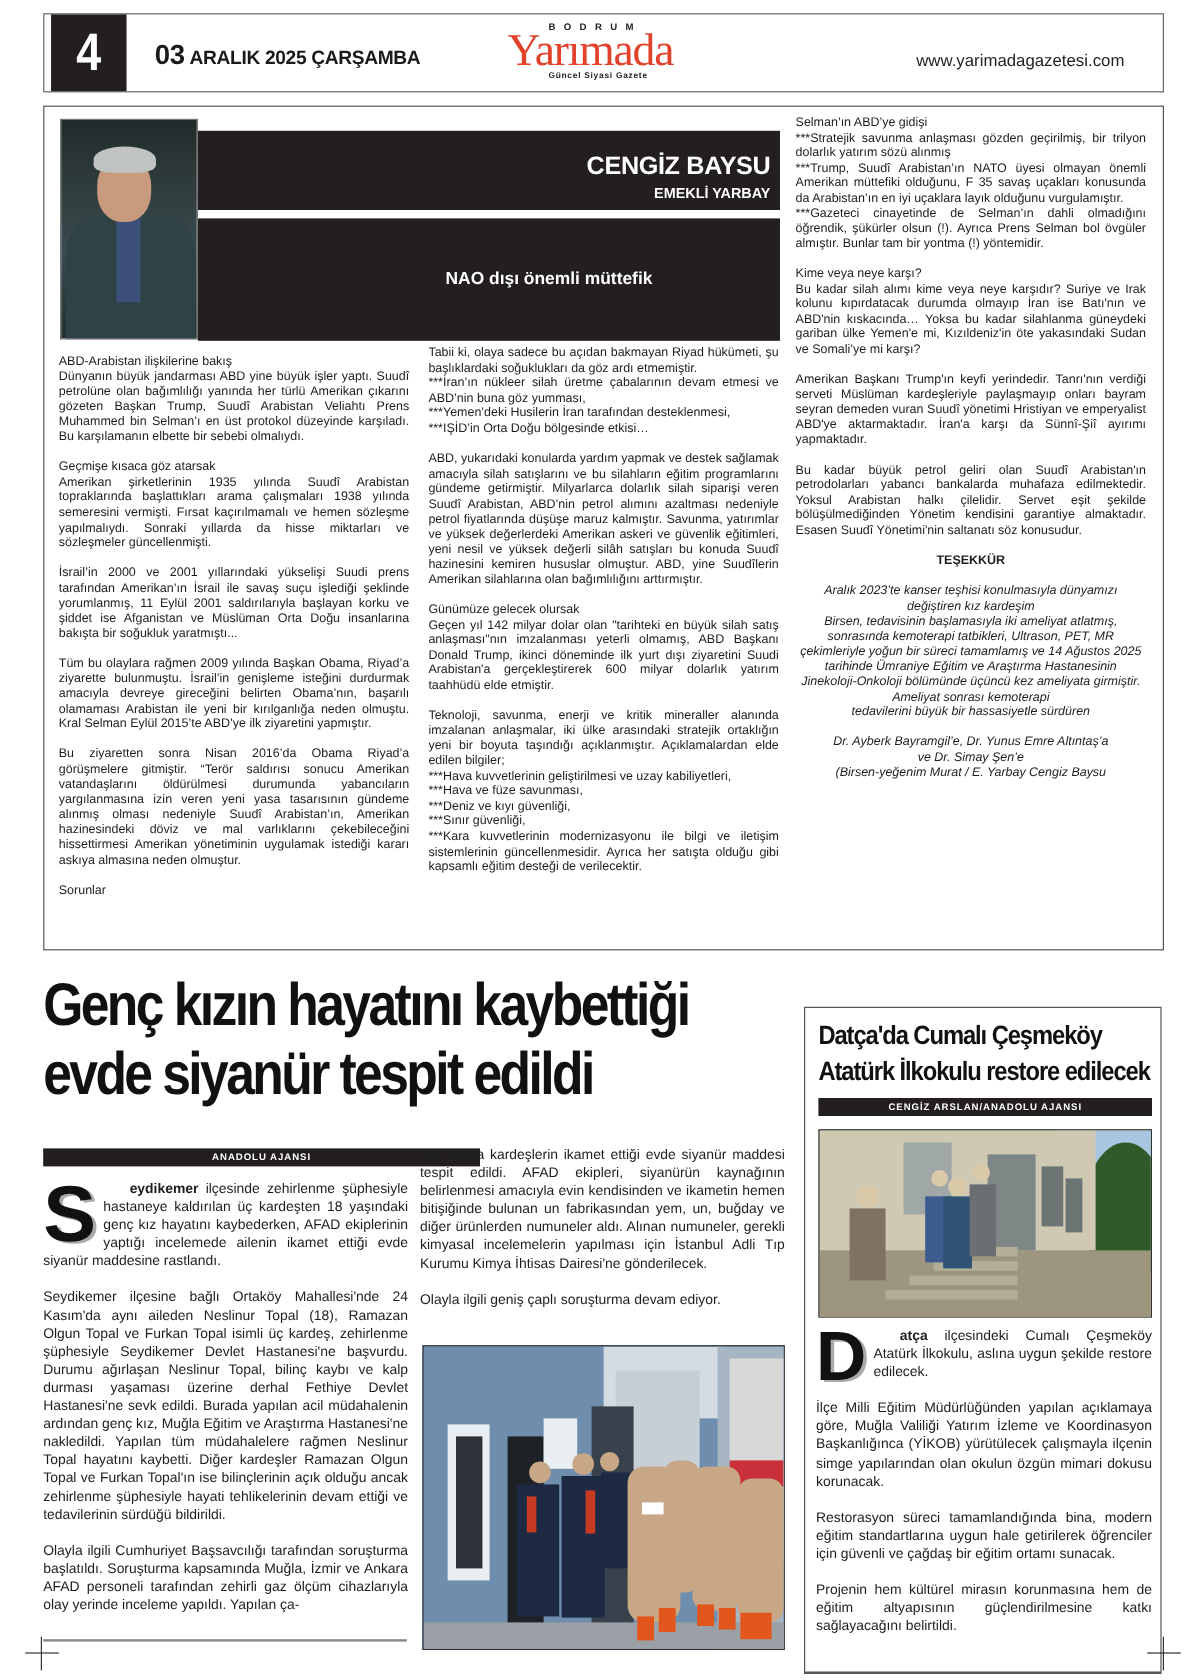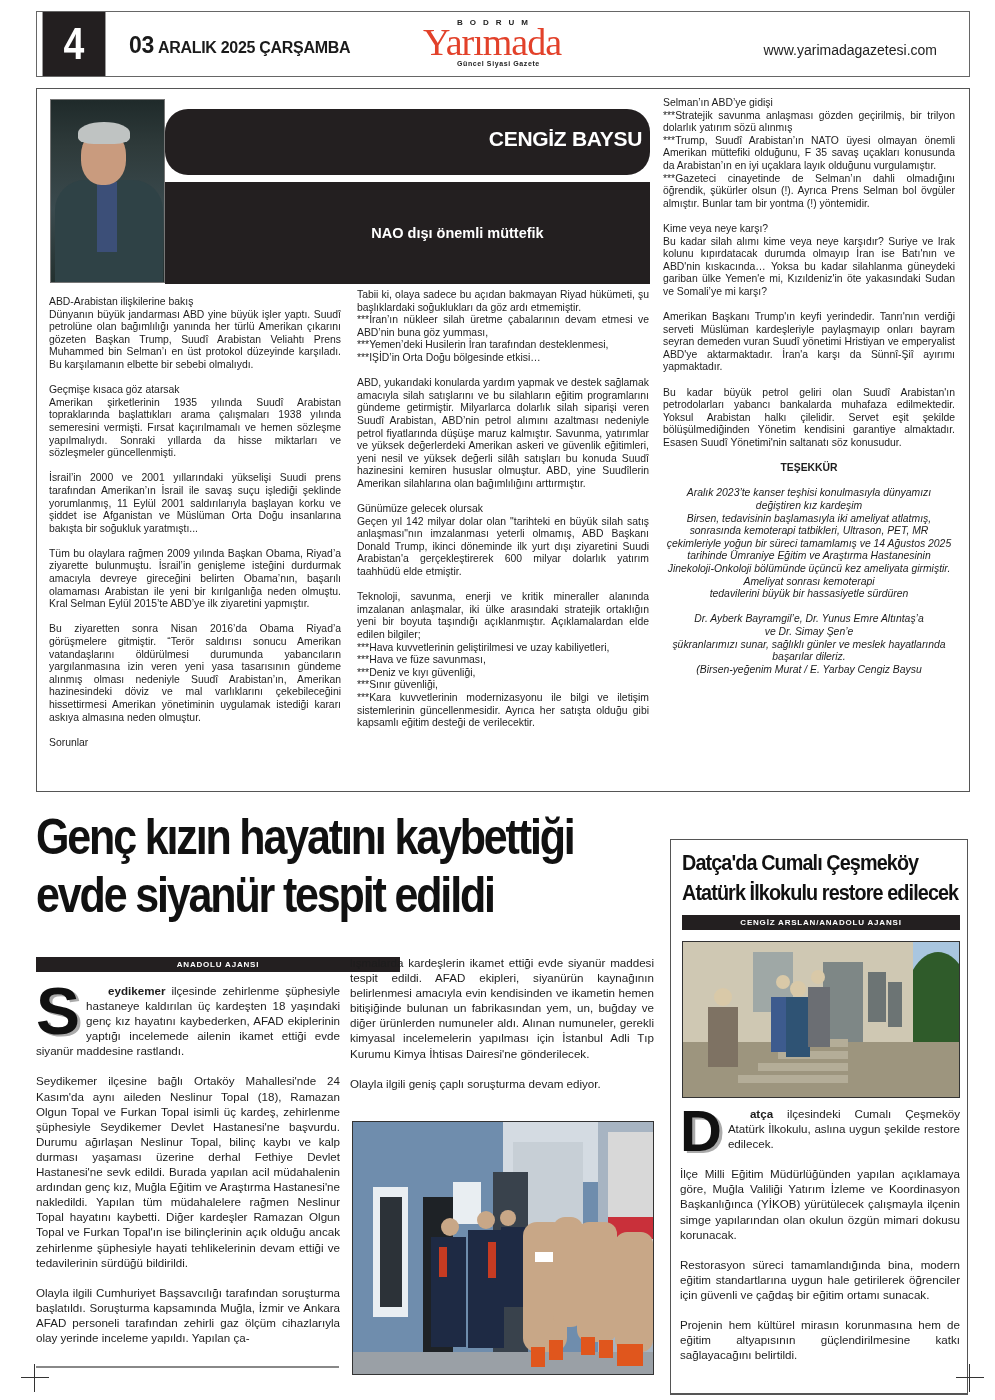--- a/index.html
+++ b/index.html
@@ -17,21 +17,21 @@
   .logo .tag { position: absolute; left: 34px; top: 42px; font-size: 7px; font-weight: bold; color: #222; letter-spacing: 0.6px; }
   .site { position: absolute; right: 32px; top: 30px; font-size: 14px; color: #222; }
 
   
   .column-box { position: absolute; left: 36px; top: 88px; width: 934px; height: 704px; border: 1px solid #555; }
   .author-photo { position: absolute; left: 13px; top: 10px; width: 115px; height: 184px; background: linear-gradient(180deg,#1f2a2a 0%, #2e3a3a 25%, #3a4a4e 60%, #23302f 100%); border: 1px solid #777; overflow: hidden; }
   .author-photo .face { position: absolute; left: 30px; top: 30px; width: 45px; height: 55px; border-radius: 45%; background: #c99b7e; }
   .author-photo .hair { position: absolute; left: 27px; top: 22px; width: 52px; height: 22px; border-radius: 50% 50% 30% 30%; background: #bfc3c2; }
   .author-photo .suit { position: absolute; left: 4px; top: 80px; width: 108px; height: 110px; background: #2f4246; border-radius: 30px 30px 0 0; }
   .author-photo .shirt { position: absolute; left: 46px; top: 82px; width: 20px; height: 70px; background: #3c4f78; }
-  .name-band { position: absolute; left: 128px; top: 20px; width: 485px; height: 66px; background: #231f20; color: #fff; text-align: right; padding-right: 8px; border-radius: 23px; }
+  .name-band { position: absolute; left: 128px; top: 20px; width: 485px; height: 66px; background: #231f20; color: #fff; text-align: right; padding-right: 8px; }
   .name-band .nm { display: block; font-weight: bold; font-size: 21px; margin-top: 18px; letter-spacing: -0.3px; }
   .name-band .rk { display: block; font-weight: bold; font-size: 12px; margin-top: 3px; }
   .title-band { position: absolute; left: 128px; top: 93px; width: 485px; height: 102px; background: #231f20; color: #ffffff; text-align: center; padding-left: 100px; }
   .title-band span { display: block; font-weight: bold; font-size: 14.5px; margin-top: 43px; }
 
   .col { position: absolute; font-size: 10.4px; line-height: 12.6px; text-align: justify; hyphens: manual; color: #1d1d1d; }
   .col p { margin-bottom: 12.6px; }
   .col p.tight { margin-bottom: 0; }
   .col1 { left: 12px; top: 207px; width: 292px; }
   .col2 { left: 320px; top: 200px; width: 292px; }
@@ -81,20 +81,21 @@
 
 <div class="column-box">
   <div class="author-photo">
     <div class="suit"></div>
     <div class="shirt"></div>
     <div class="face"></div>
     <div class="hair"></div>
   </div>
   <div class="name-band">
     <span class="nm">CENGİZ BAYSU</span>
+    <span class="rk">EMEKLİ YARBAY</span>
   </div>
   <div class="title-band">
     <span>NAO dışı önemli müttefik</span>
   </div>
 
   <div class="col col1">
     <p class="tight">ABD-Arabistan ilişkilerine bakış</p>
     <p>Dünyanın büyük jandarması ABD yine büyük işler yaptı. Suudî petrolüne olan bağımlılığı yanında her türlü Amerikan çıkarını gözeten Başkan Trump, Suudî Arabistan Veliahtı Prens Muhammed bin Selman’ı en üst protokol düzeyinde karşıladı. Bu karşılamanın elbette bir sebebi olmalıydı.</p>
     <p class="tight">Geçmişe kısaca göz atarsak</p>
     <p>Amerikan şirketlerinin 1935 yılında Suudî Arabistan topraklarında başlattıkları arama çalışmaları 1938 yılında semeresini vermişti. Fırsat kaçırılmamalı ve hemen sözleşme yapılmalıydı. Sonraki yıllarda da hisse miktarları ve sözleşmeler güncellenmişti.</p>
@@ -131,21 +132,20 @@
     <p>Bu kadar büyük petrol geliri olan Suudî Arabistan'ın petrodolarları yabancı bankalarda muhafaza edilmektedir. Yoksul Arabistan halkı çilelidir. Servet eşit şekilde bölüşülmediğinden Yönetim kendisini garantiye almaktadır. Esasen Suudî Yönetimi'nin saltanatı söz konusudur.</p>
     <div class="thanks-h">TEŞEKKÜR</div>
     <div class="thanks">
       <div>Aralık 2023’te kanser teşhisi konulmasıyla dünyamızı değiştiren kız kardeşim</div>
       <div>Birsen, tedavisinin başlamasıyla iki ameliyat atlatmış, sonrasında kemoterapi tatbikleri, Ultrason, PET, MR çekimleriyle yoğun bir süreci tamamlamış ve 14 Ağustos 2025 tarihinde Ümraniye Eğitim ve Araştırma Hastanesinin</div>
       <div>Jinekoloji-Onkoloji bölümünde üçüncü kez ameliyata girmiştir. Ameliyat sonrası kemoterapi</div>
       <div>tedavilerini büyük bir hassasiyetle sürdüren</div>
       <div style="height:12.6px"></div>
       <div>Dr. Ayberk Bayramgil’e, Dr. Yunus Emre Altıntaş’a</div>
       <div>ve Dr. Simay Şen’e</div>
-      <div>şükranlarımızı sunar, sağlıklı günler ve meslek hayatlarında başarılar dileriz.</div>
       <div>(Birsen-yeğenim Murat / E. Yarbay Cengiz Baysu</div>
     </div>
   </div>
 </div>
 
 <div class="headline">
   <div>Genç kızın hayatını kaybettiği</div>
   <div>evde siyanür tespit edildi</div>
 </div>
 <div class="agency-band agency1">ANADOLU AJANSI</div>

